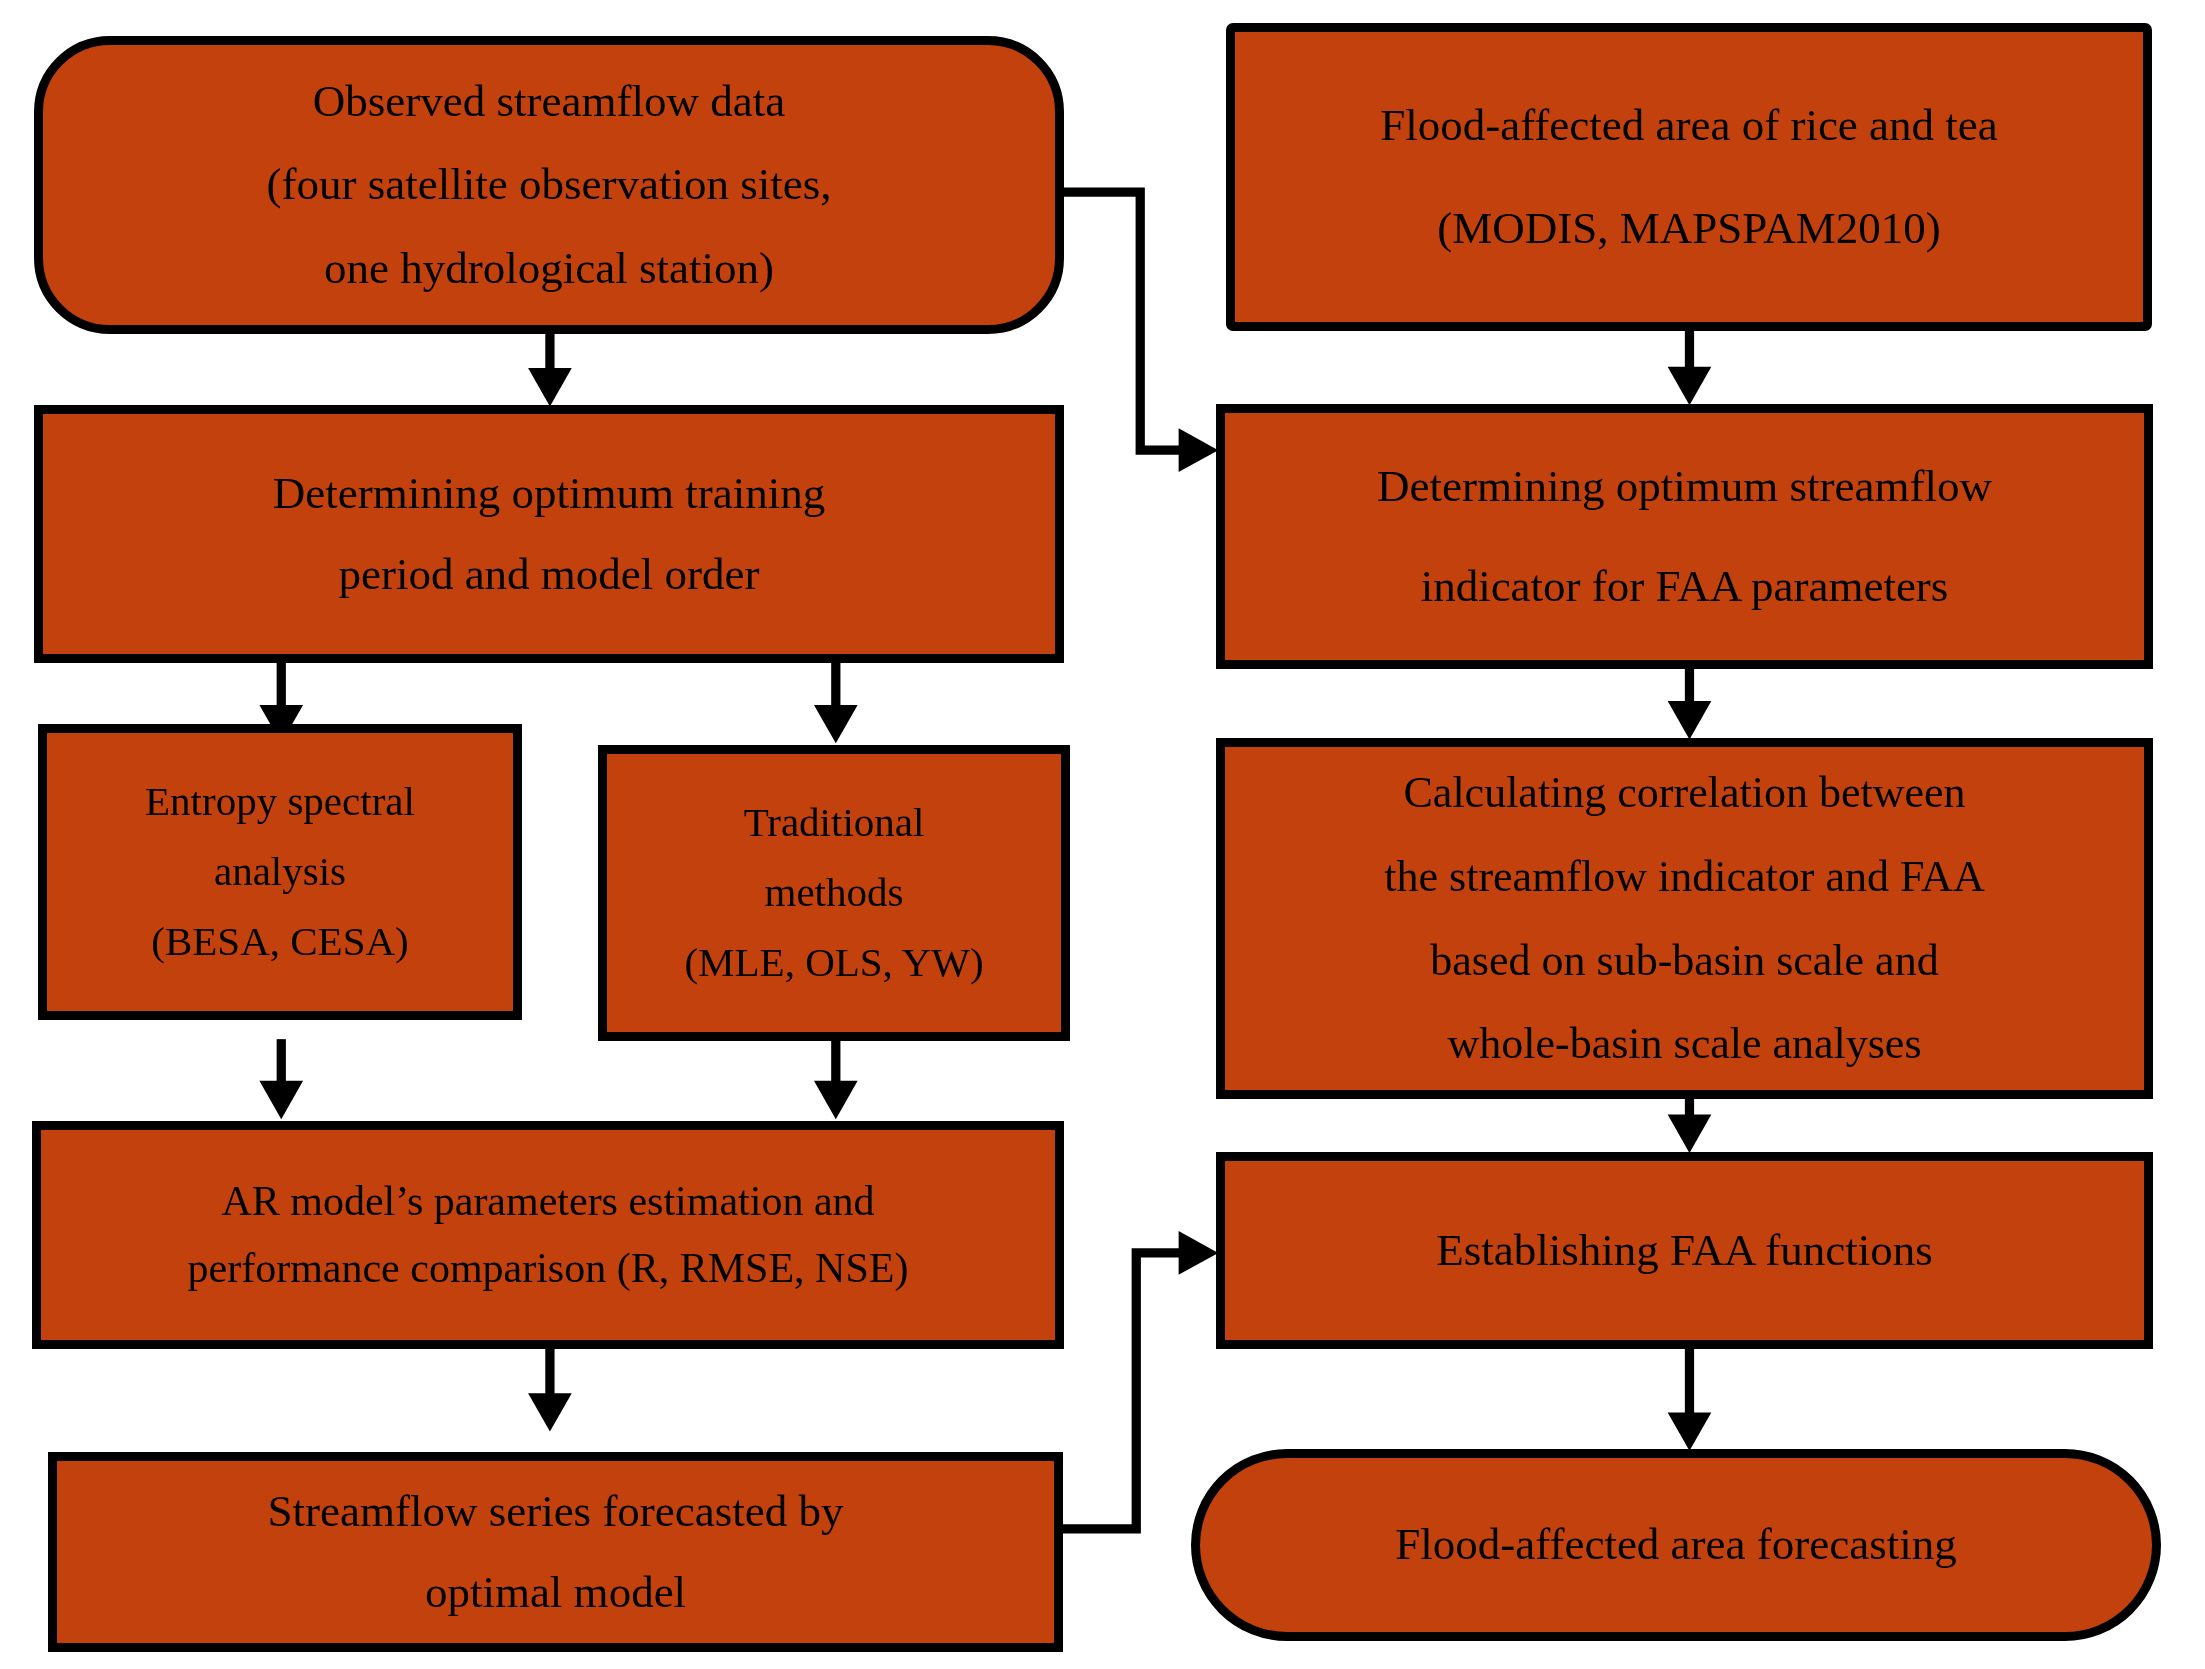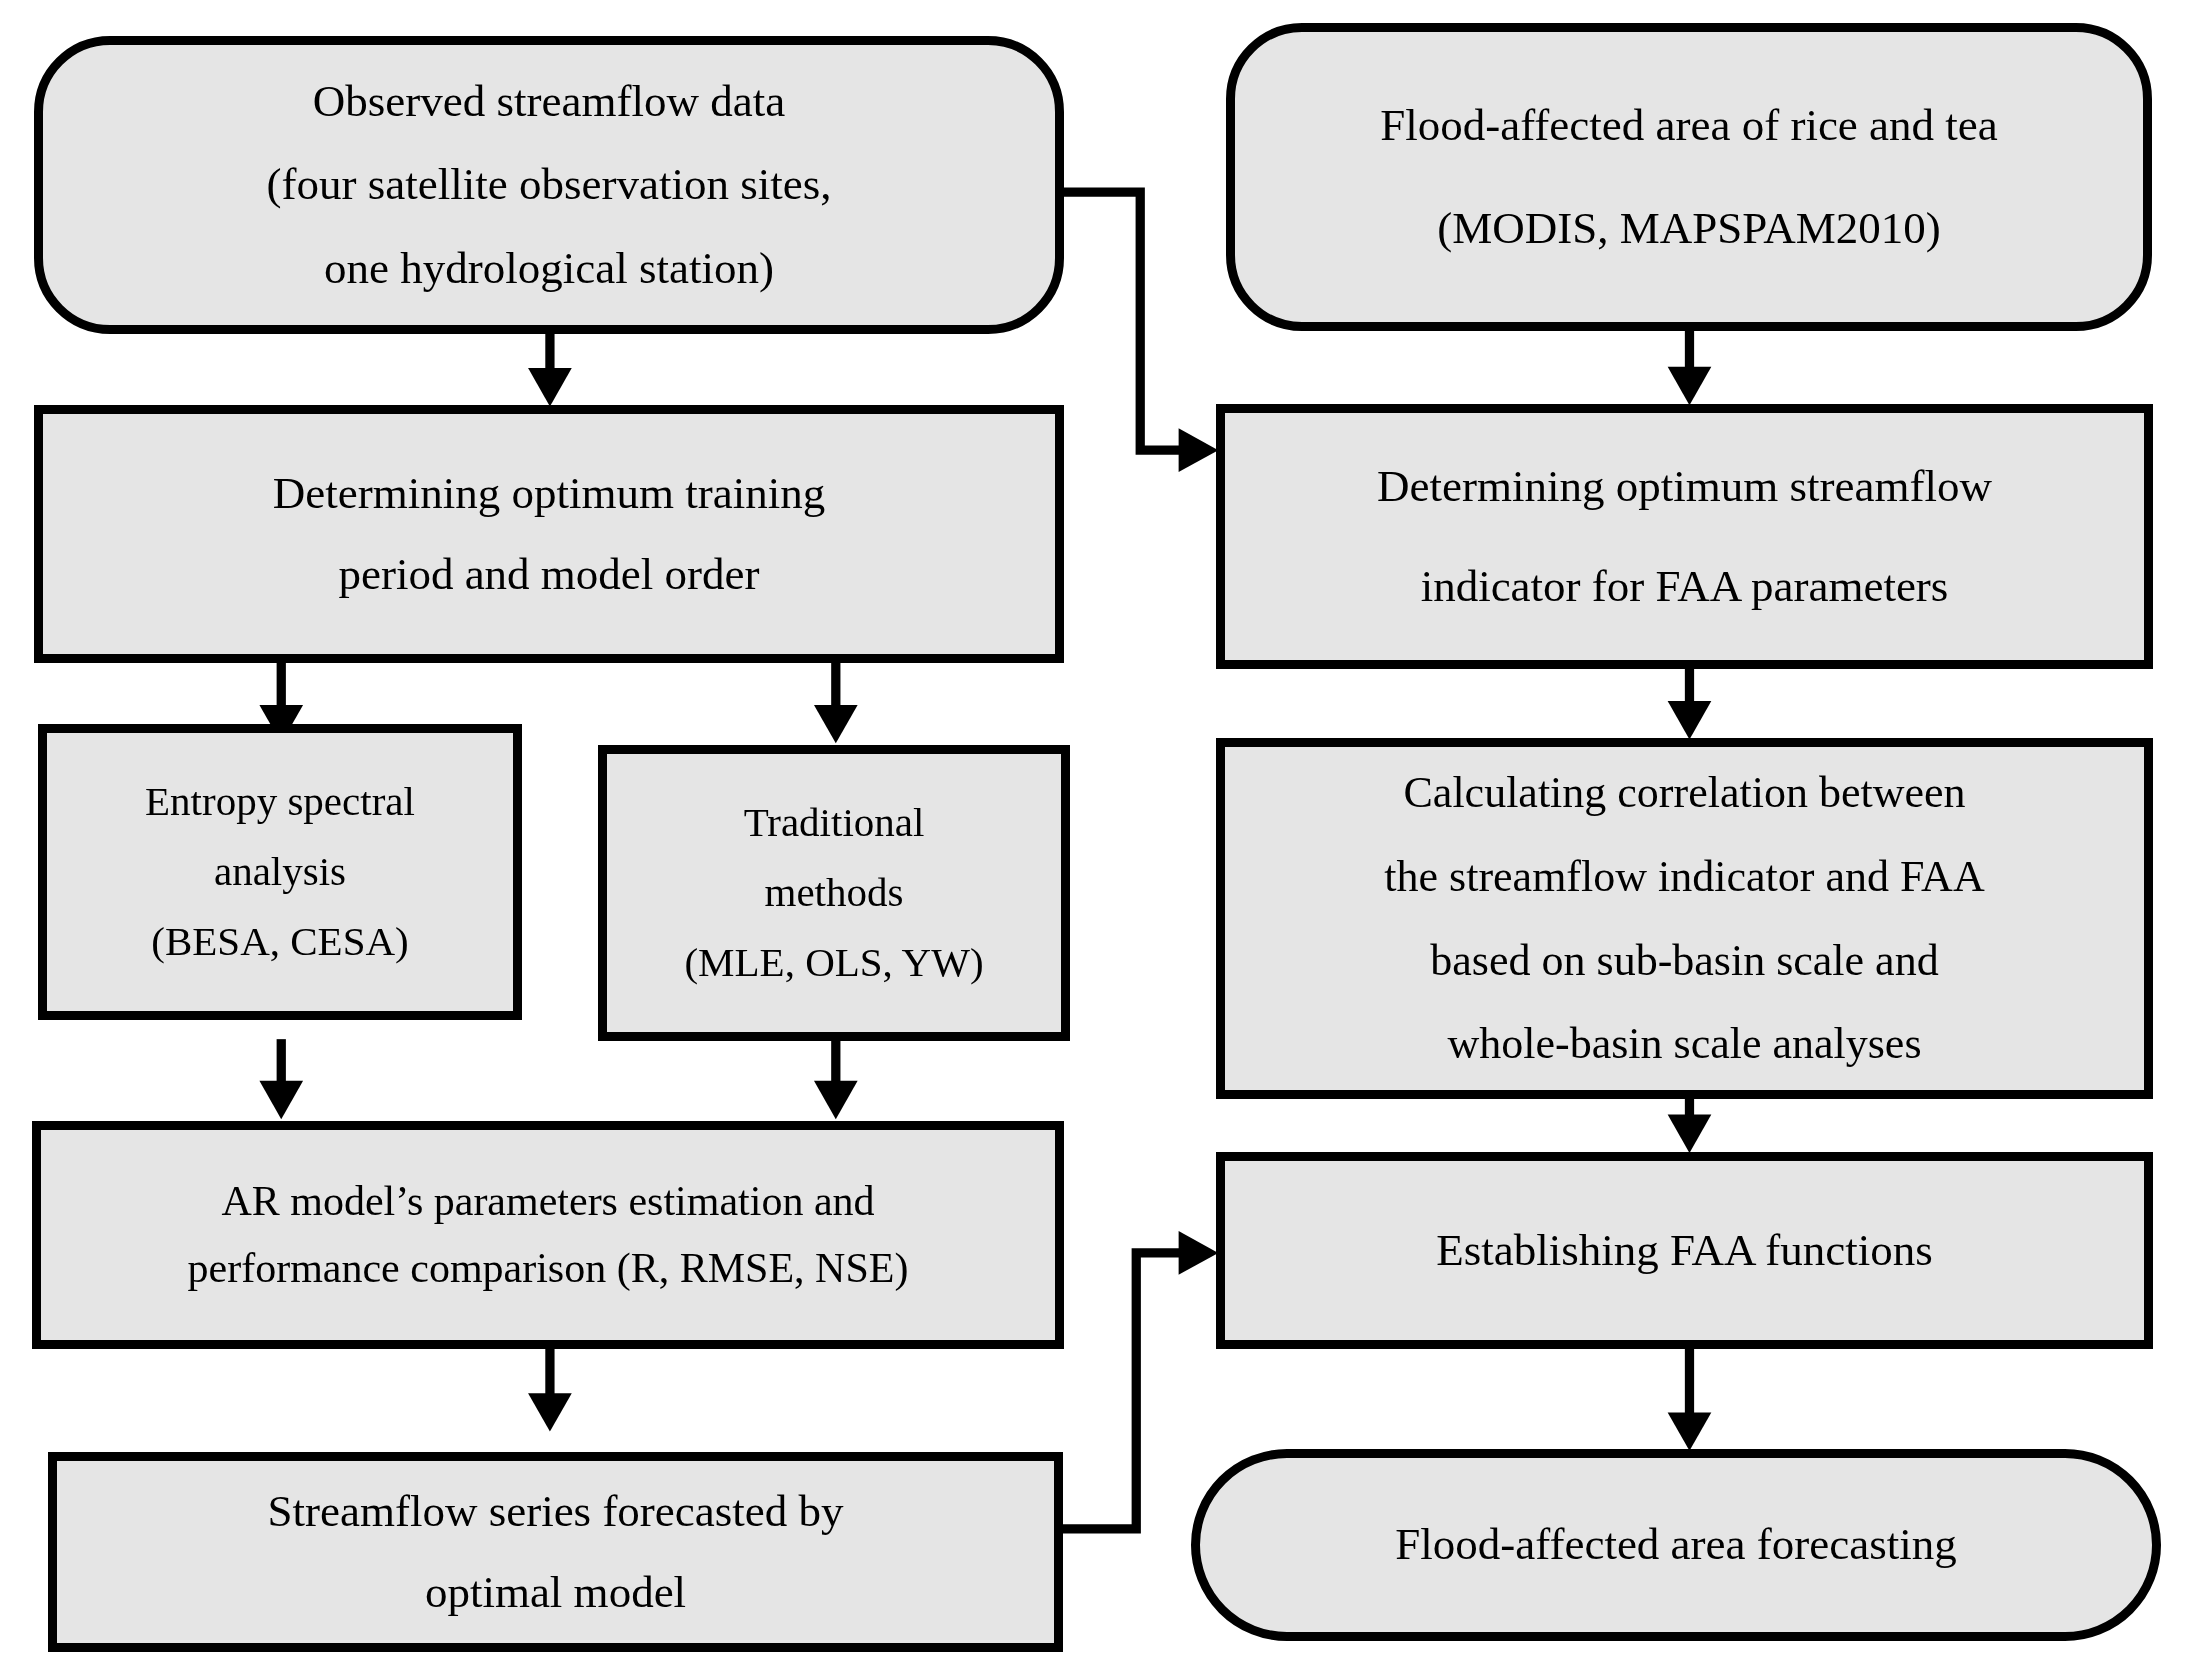--- a/index.html
+++ b/index.html
@@ -21,39 +21,39 @@
     left: 0;
     top: 0;
     width: 2205px;
     height: 1670px;
     pointer-events: none;
   }
   .node {
     position: absolute;
     box-sizing: border-box;
     border: 9.3px solid #000000;
-    background: #e5e5e5;
+    background: #c2410c;
     display: flex;
     flex-direction: column;
     justify-content: center;
     align-items: center;
     text-align: center;
   }
   .node .line {
     white-space: nowrap;
   }
   .rounded-lg { border-radius: 76px; }
   .stadium    { border-radius: 99px; }
 
   .fs-a { font-size: 45px; line-height: 1.85; }
   .fs-b { font-size: 45px; line-height: 1.80; }
   .fs-c { font-size: 41px; line-height: 1.70; }
   .fs-e { font-size: 42px; line-height: 1.60; }
   .fs-f { font-size: 45px; line-height: 1.80; }
-  .fs-g { font-size: 45px; line-height: 2.30; }
+  .fs-g { font-size: 45px; line-height: 2.30; border-radius: 7px; }
   .fs-h { font-size: 45px; line-height: 1.80; gap: 19px; }
   .fs-i { font-size: 44px; line-height: 1.90; align-items: center; }
   .fs-j { font-size: 45px; line-height: 1.50; }
 </style>
 </head>
 <body>
 
 <div class="canvas">
 
   <svg class="connector-layer" viewBox="0 0 3332 2523" xmlns="http://www.w3.org/2000/svg">

